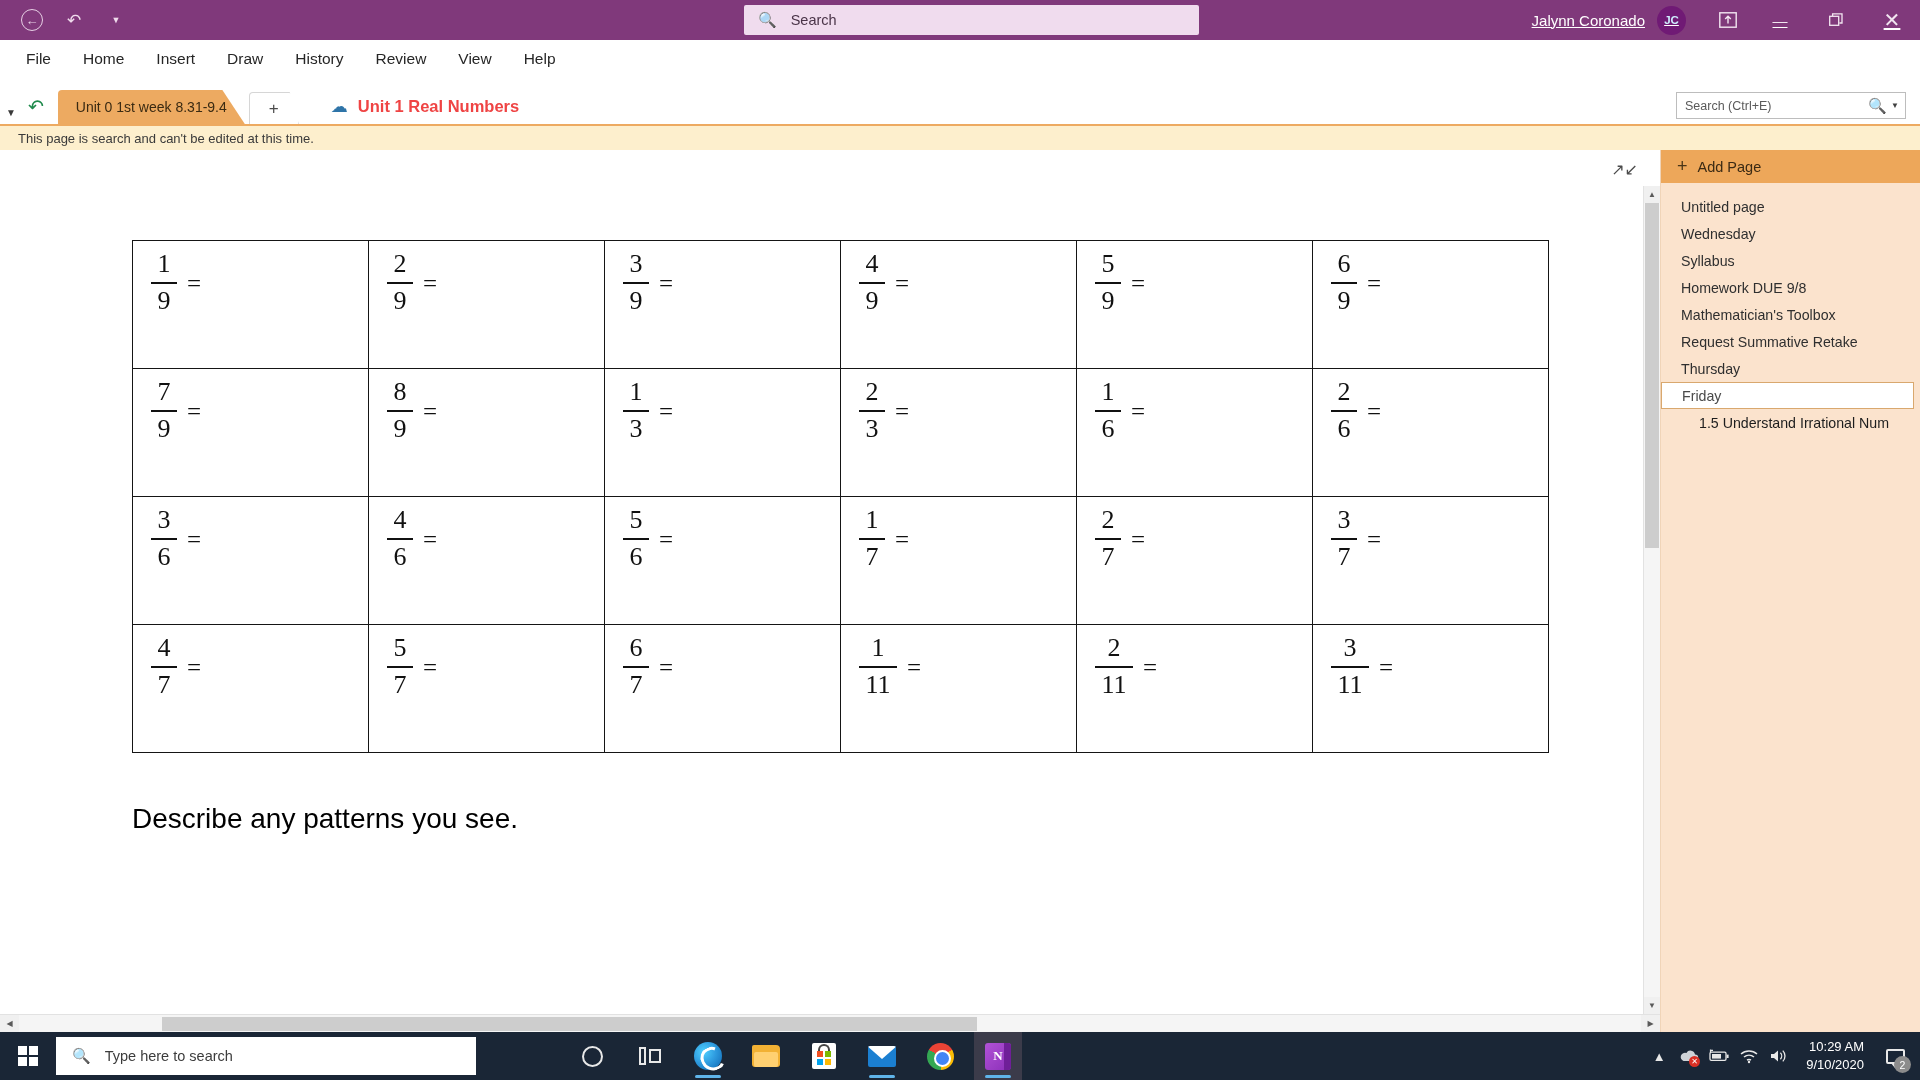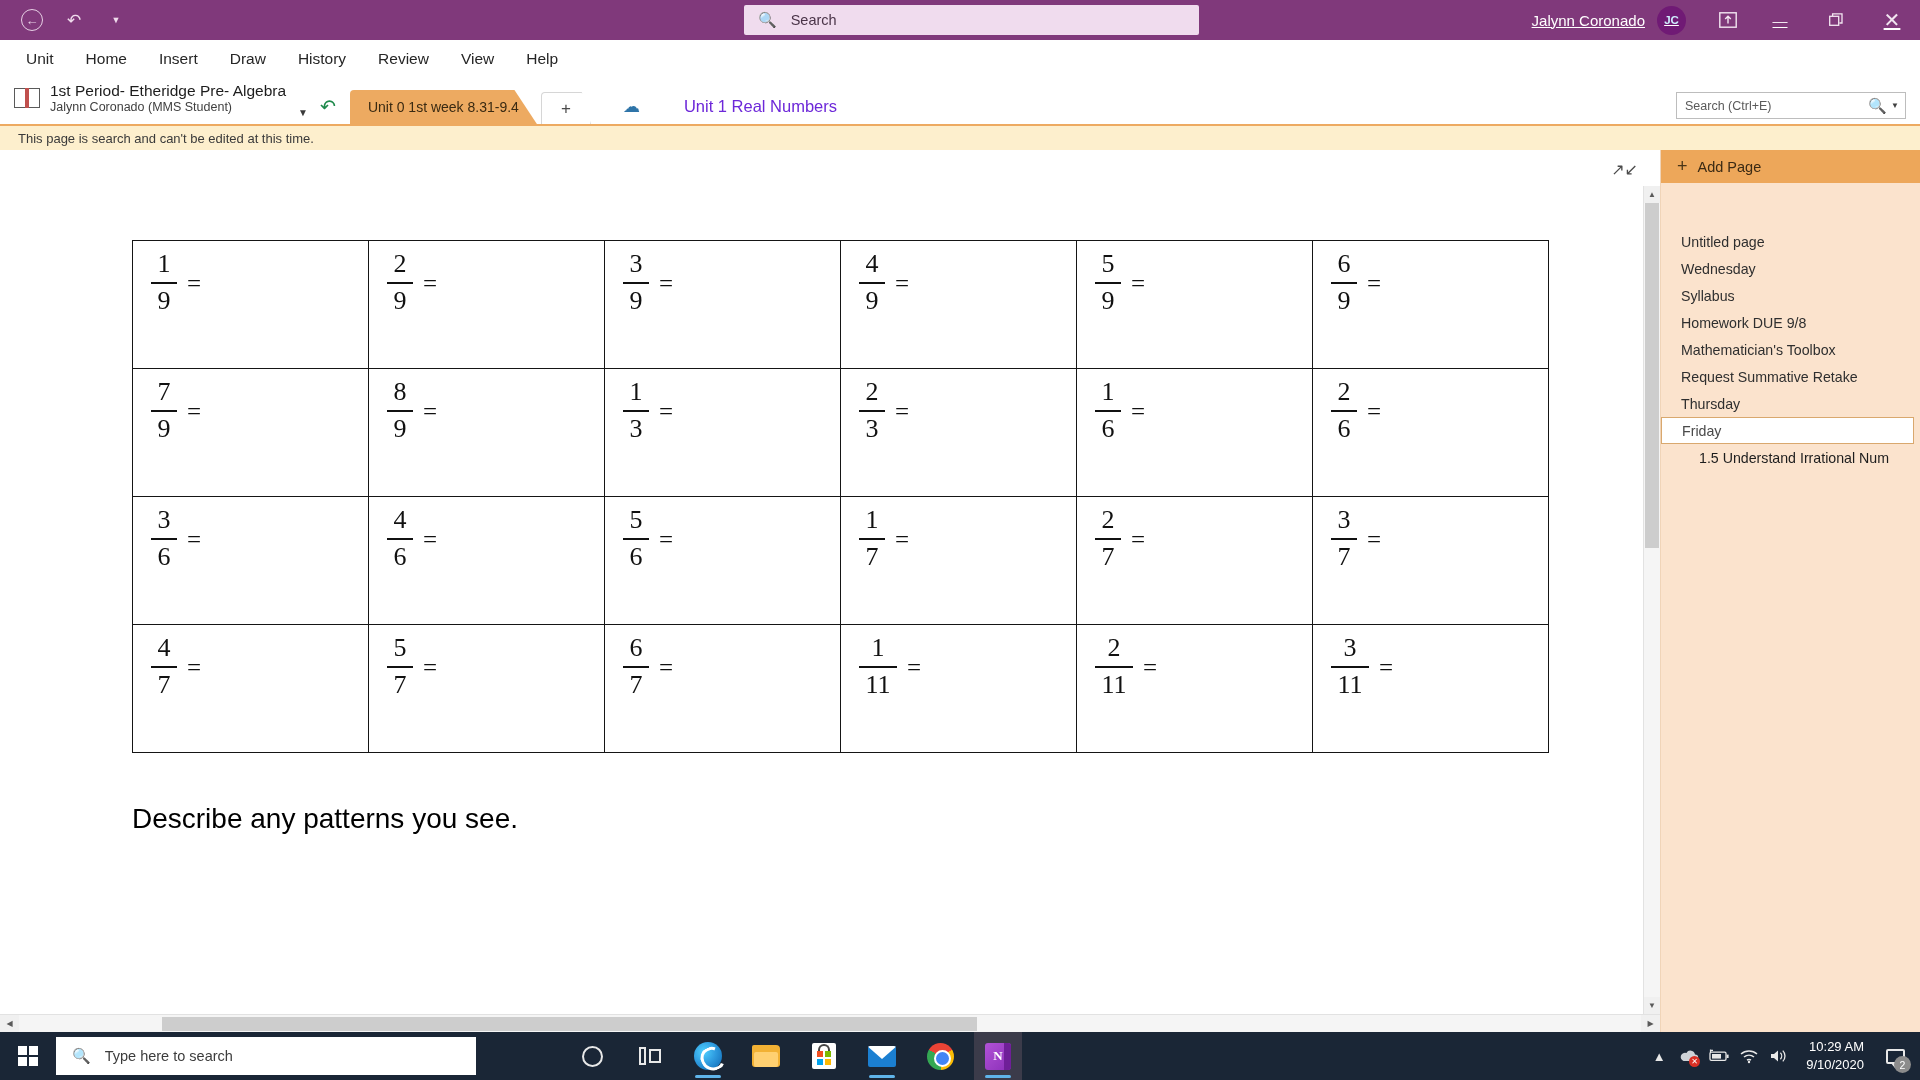--- a/index.html
+++ b/index.html
@@ -116,21 +116,21 @@
     border-radius: 4px 10px 0 0;
     display: flex; align-items: center; justify-content: center;
     font-size: 17px; color: #4a4a4a; background: #fff;
     clip-path: polygon(0 0, 82% 0, 100% 100%, 0 100%);
   }
   .pagetitle-area {
     display: flex; align-items: center; gap: 10px;
     padding: 0 0 7px 32px;
   }
   .cloud-icon { font-size: 17px; color: #2e74a8; }
-  .pagetitle-text { font-size: 16.5px; font-weight: normal; color: #6d28d9; margin-left: 34px; }
+  .pagetitle-text { font-size: 16.5px; font-weight: bold; color: #ef4444; }
 
   .nav-search {
     position: absolute; right: 14px; bottom: 5px;
     width: 230px; height: 27px;
     border: 1px solid #bdbdbd; background: #fff;
     display: flex; align-items: center;
     font-size: 12.5px; color: #5a5a5a; padding-left: 8px;
   }
   .nav-search .ns-glass { margin-left: auto; font-size: 15px; color: #404040; padding-right: 4px; }
   .nav-search .ns-caret { font-size: 8px; color: #404040; padding-right: 6px; }
@@ -223,21 +223,21 @@
     flex: 0 0 260px; background: #fbe3cd;
     display: flex; flex-direction: column;
     border-left: 1px solid #f0d4b8;
   }
   .addpage {
     height: 33px; background: #eda75a; color: #3b2a14;
     display: flex; align-items: center; gap: 10px;
     padding-left: 16px; font-size: 14.5px;
   }
   .addpage .plus { font-size: 18px; font-weight: 300; color: #4a3517; }
-  .pl-items { padding-top: 10px; margin-top: 35px; }
+  .pl-items { padding-top: 10px; }
   .pl-item {
     height: 27px; display: flex; align-items: center;
     padding-left: 20px; font-size: 14.2px; color: #2f2f2f;
   }
   .pl-item.selected {
     background: #ffffff; color: #4a4a4a;
     border: 1px solid #d9a86e;
     margin-right: 6px;
   }
   .pl-item.sub { padding-left: 38px; color: #1d1d1d; }
@@ -364,42 +364,31 @@
       <svg width="14" height="14" viewBox="0 0 14 14">
           <rect x="0.7" y="3.3" width="9" height="9" fill="none" stroke="#f2e6f1" stroke-width="1.3"></rect>
           <path d="M3.6 3.1 V0.8 H13 V10 H10.4" fill="none" stroke="#f2e6f1" stroke-width="1.3"></path>
         </svg>
     </div>
     <div class="wctl close">✕</div>
   </div>
 </div>
 
 <div class="ribbon">
-  <div class="ribbon-item">Unit</div>
+  <div class="ribbon-item">File</div>
   <div class="ribbon-item">Home</div>
   <div class="ribbon-item">Insert</div>
   <div class="ribbon-item">Draw</div>
   <div class="ribbon-item">History</div>
   <div class="ribbon-item">Review</div>
   <div class="ribbon-item">View</div>
   <div class="ribbon-item">Help</div>
 </div>
 
 <div class="navbar">
-  <div class="nb-book">
-    <div class="book-icon">
-      <div class="pg l"></div>
-        <div class="spine"></div>
-        <div class="pg r"></div>
-    </div>
-    <div class="nb-text">
-      <div class="nb-name">1st Period- Etheridge Pre- Algebra</div>
-      <div class="nb-user">Jalynn Coronado (MMS Student)</div>
-    </div>
-  </div>
   <div class="nb-caret">▼</div>
   <div class="sync-icon">↶</div>
 
   <div class="sec-tab">Unit 0 1st week 8.31-9.4</div>
   <div class="sec-add">+</div>
 
   <div class="pagetitle-area">
     <span class="cloud-icon">☁</span>
     <span class="pagetitle-text">Unit 1 Real Numbers</span>
   </div>

